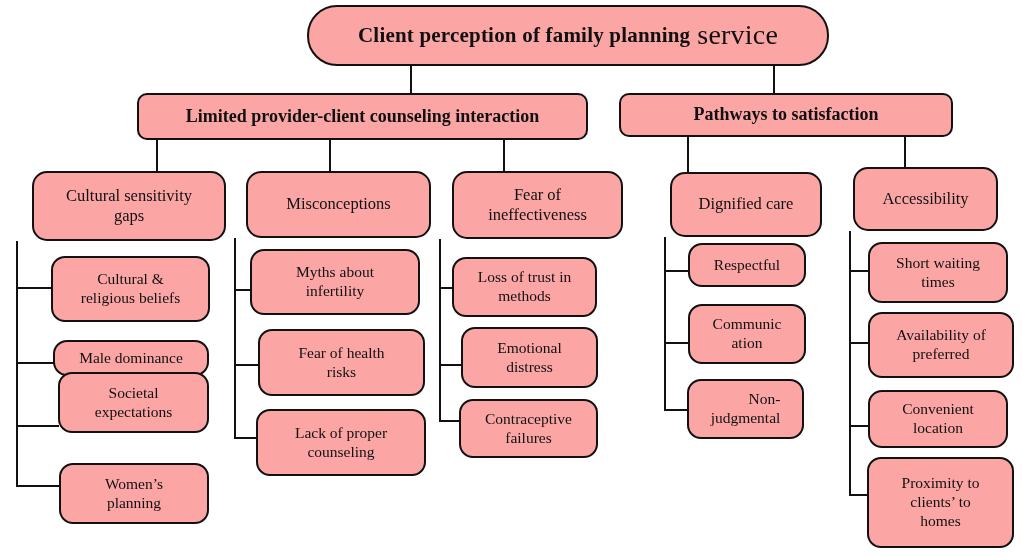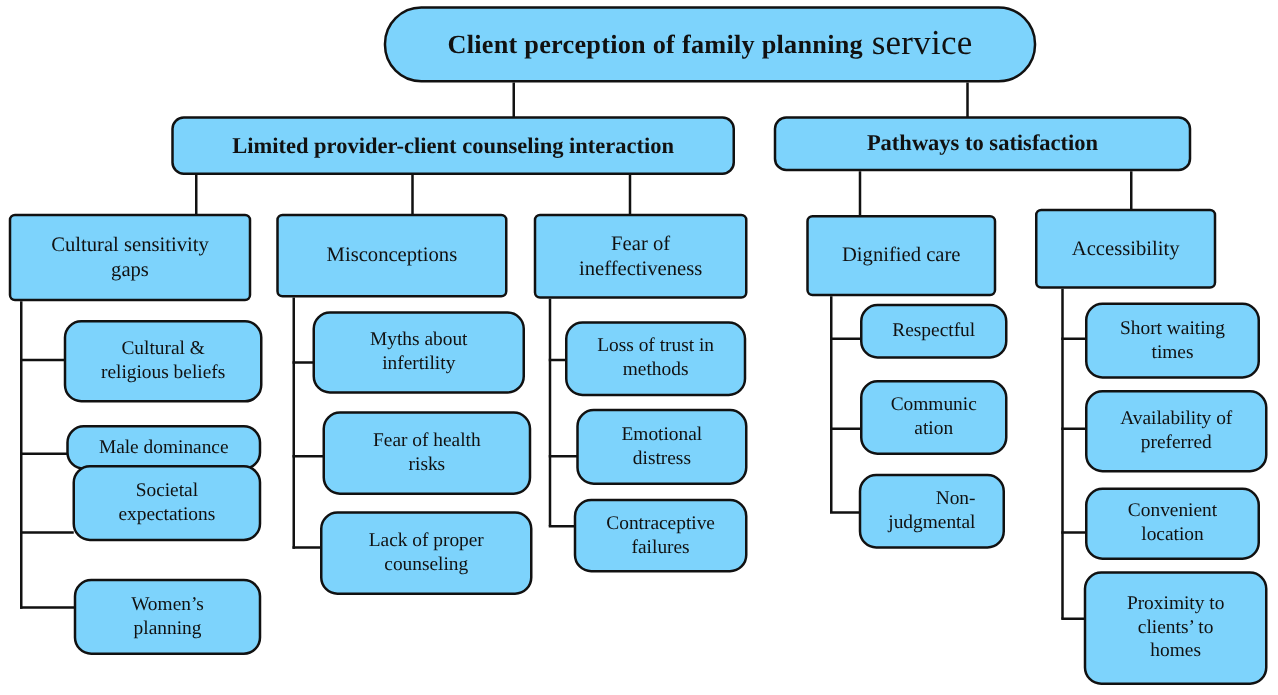--- a/index.html
+++ b/index.html
@@ -12,21 +12,21 @@
     width: 1022px;
     height: 556px;
     background: #ffffff;
     font-family: "Liberation Serif", "DejaVu Serif", serif;
     color: #111111;
     overflow: hidden;
   }
   .node {
     position: absolute;
     box-sizing: border-box;
-    background: #7dd3fc;
+    background: #fca5a5;
     border: 2px solid #111111;
     display: flex;
     align-items: center;
     justify-content: center;
     text-align: center;
     white-space: pre-line;
     line-height: 1.22;
   }
   .root {
     border-radius: 30px;
@@ -38,23 +38,24 @@
     font-weight: normal;
     font-size: 28px;
     margin-left: 7px;
   }
   .branch {
     border-radius: 10px;
     font-weight: bold;
     font-size: 18px;
   }
   .group {
-    border-radius: 5px;
+    border-radius: 15px;
     font-size: 16.5px;
     padding: 0 20px;
+    margin-left: 25px;
   }
   .leaf {
     border-radius: 14px;
     font-size: 15.5px;
     padding: 0 17px;
   }
   .leaf.narrow { padding: 0 26px; }
   .line {
     position: absolute;
     background: #111111;

